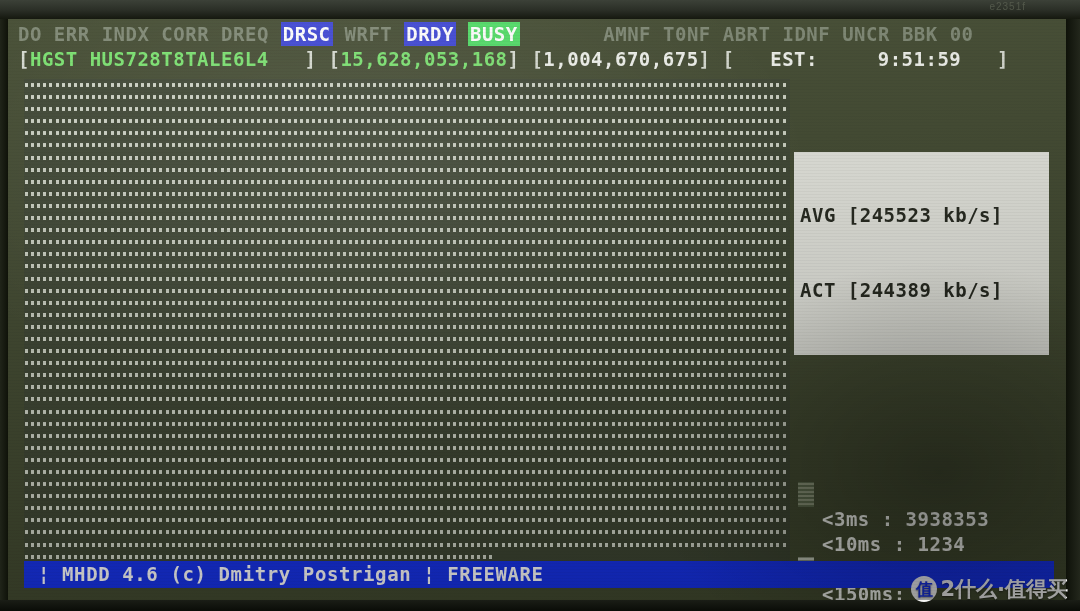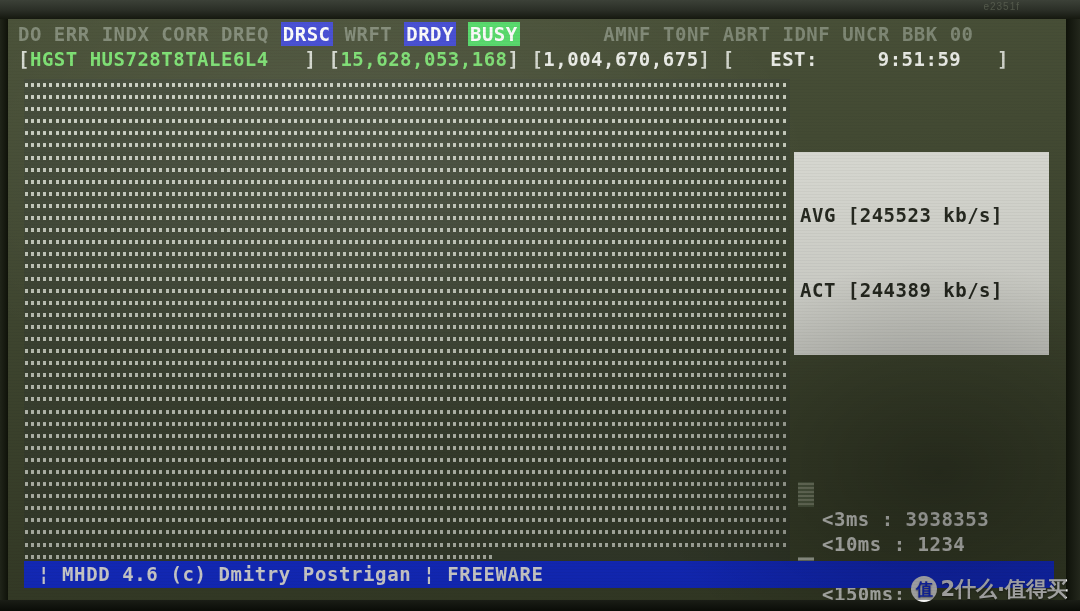--- a/index.html
+++ b/index.html
@@ -19,21 +19,21 @@
     height: 611px;
     background: #111310;
     overflow: hidden;
   }
 
   .bezel-top {
     position: absolute; left: 0; top: 0; width: 1080px; height: 19px;
     background: linear-gradient(180deg,#3c4138 0%,#2a2e26 55%,#15180f 100%);
   }
   .bezel-label {
-    position: absolute; right: 60px; top: 1px;
+    position: absolute; right: 54px; top: 1px;
     font-size: 10px; color: #5d6354; letter-spacing: 1px;
     font-family: "Liberation Sans", sans-serif;
     opacity: .75;
   }
   .bezel-bottom {
     position: absolute; left: 0; bottom: 0; width: 1080px; height: 11px;
     background: linear-gradient(180deg,#1a1d16 0%,#0a0c07 100%);
   }
   .bezel-left {
     position: absolute; left: 0; top: 19px; width: 8px; bottom: 11px;

